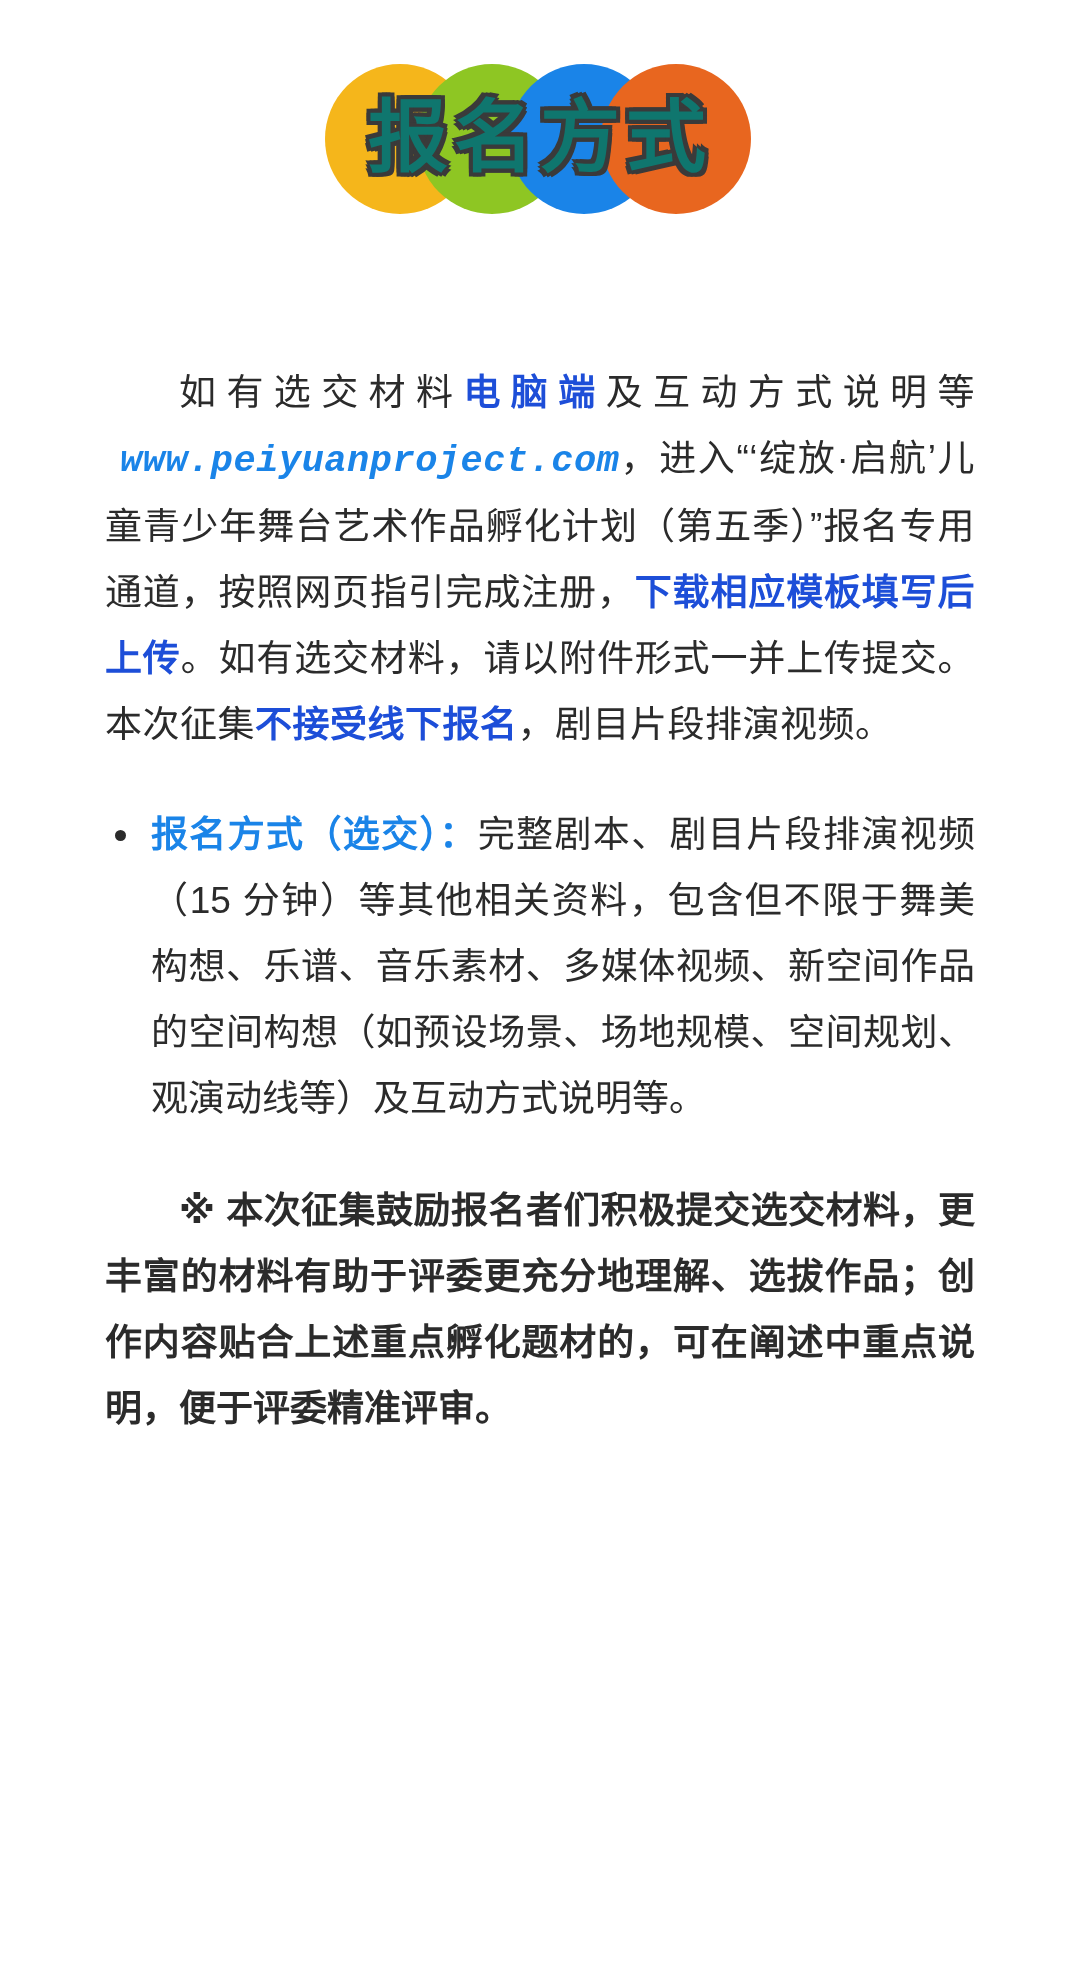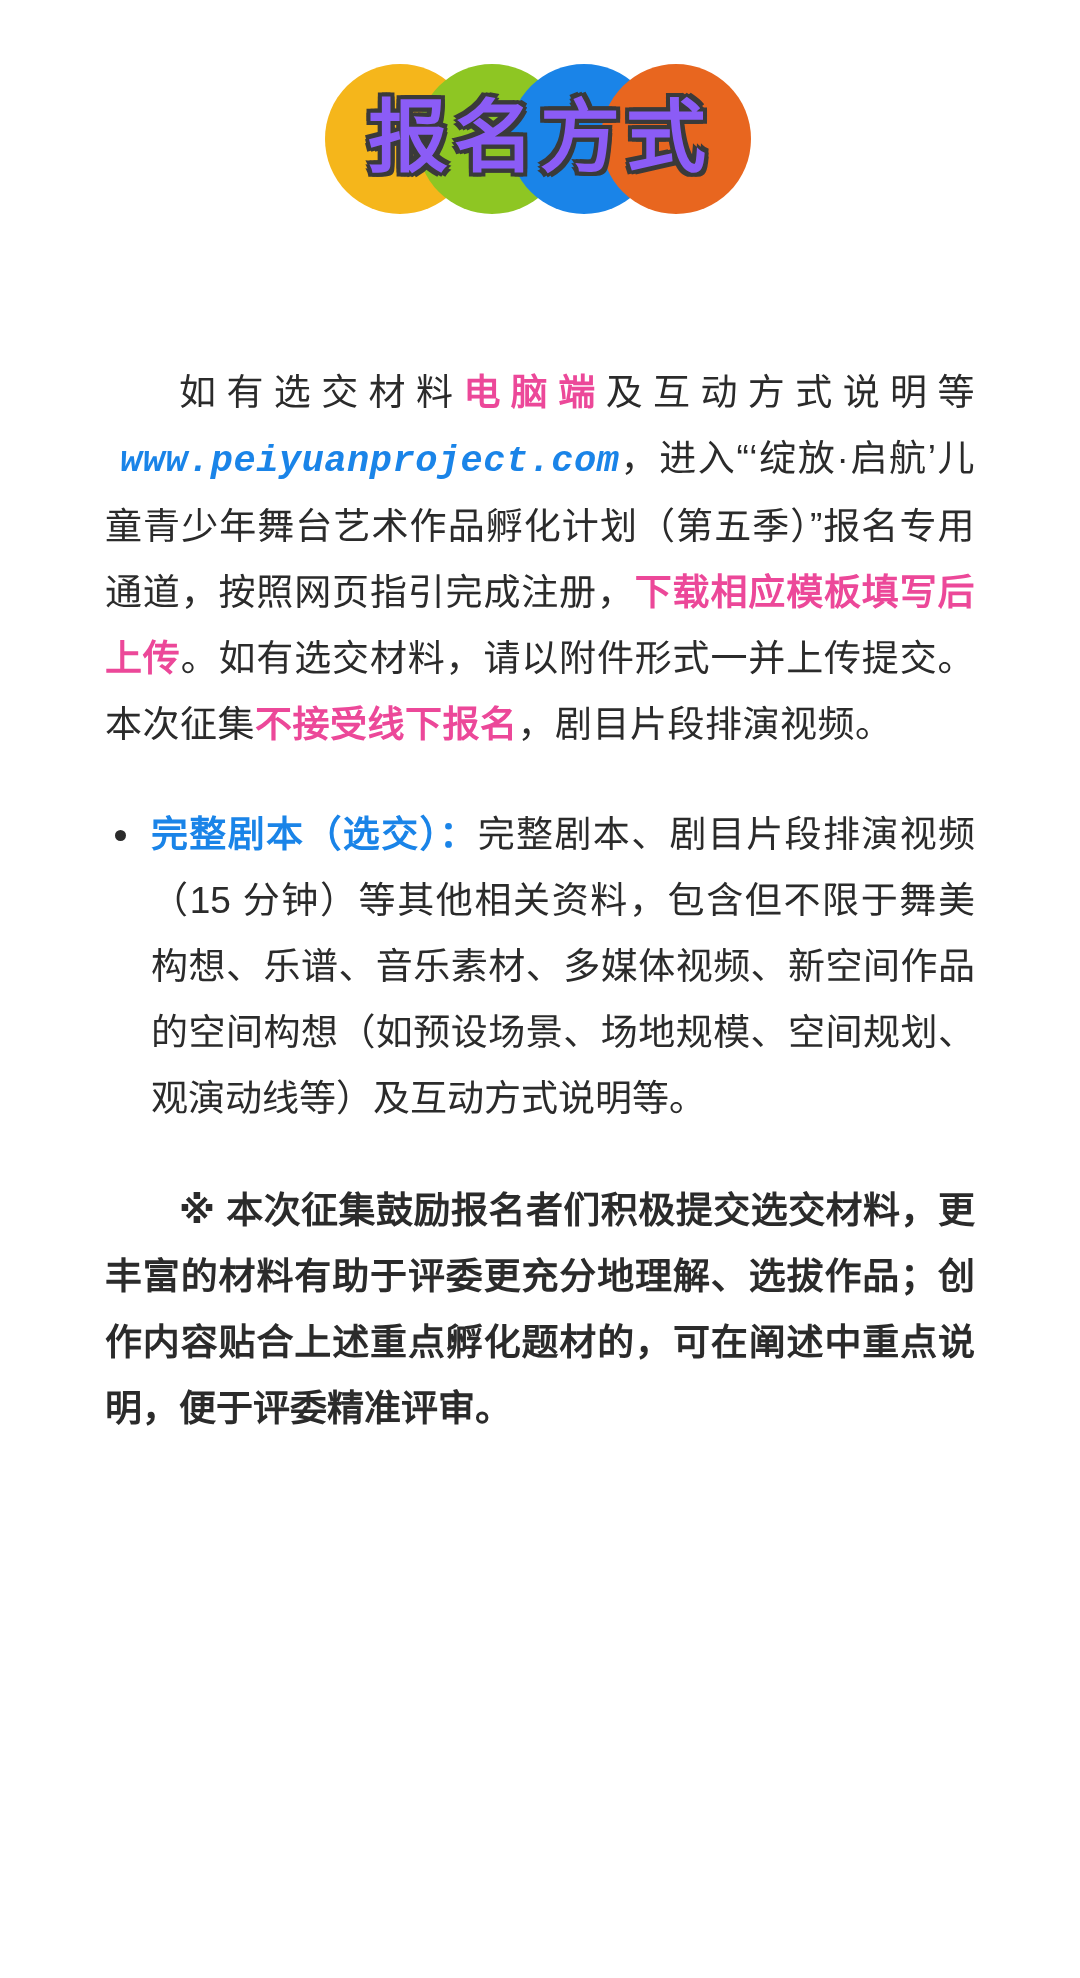--- a/index.html
+++ b/index.html
@@ -48,21 +48,21 @@
 
   .badge-text {
     position: absolute;
     left: 0;
     top: 26px;
     width: 430px;
     text-align: center;
     font-size: 80px;
     line-height: 96px;
     font-weight: 700;
-    color: #8b5cf6;
+    color: #0f766e;
     letter-spacing: 6px;
     font-family: "DejaVu Sans", "Liberation Sans", sans-serif;
     text-shadow:
       -4px -4px 0 #3a3a3a,
        4px -4px 0 #3a3a3a,
       -4px  4px 0 #3a3a3a,
        4px  4px 0 #3a3a3a,
       -4px  0   0 #3a3a3a,
        4px  0   0 #3a3a3a,
        0   -4px 0 #3a3a3a,
@@ -78,21 +78,21 @@
   .para {
     font-size: 37px;
     line-height: 66px;
     color: #2b2b2b;
     text-align: justify;
     text-justify: inter-ideograph;
     margin: 0 0 34px 0;
     letter-spacing: 0.5px;
   }
   .para.indent { text-indent: 74px; }
-  .blue-bold { color: #ec4899; font-weight: 700; }
+  .blue-bold { color: #1d4ed8; font-weight: 700; }
   .url {
     color: #1a84e8;
     font-weight: 700;
     font-style: italic;
     font-family: Liberation Mono, monospace;
     margin-left: 15px;
   }
 
   
   .bullet-list {
@@ -149,20 +149,20 @@
       <div class="badge-text">报名方式</div>
     </div>
   </div>
 
   <div class="content">
 
     <p class="para indent"><span>如有选交材料</span><span class="blue-bold">电脑端</span><span>及互动方式说明等 </span><span class="url">www.peiyuanproject.com</span><span>，进入“‘绽放·启航’儿童青少年舞台艺术作品孵化计划（第五季）”报名专用通道，按照网页指引完成注册，</span><span class="blue-bold">下载相应模板填写后上传</span><span>。如有选交材料，请以附件形式一并上传提交。本次征集</span><span class="blue-bold">不接受线下报名</span><span>，剧目片段排演视频。</span></p>
 
     <ul class="bullet-list">
       <li class="bullet-item">
-        <span class="dot"></span><span class="bullet-label">完整剧本（选交）：</span><span>完整剧本、剧目片段排演视频（15 分钟）等其他相关资料，包含但不限于舞美构想、乐谱、音乐素材、多媒体视频、新空间作品的空间构想（如预设场景、场地规模、空间规划、观演动线等）及互动方式说明等。</span>
+        <span class="dot"></span><span class="bullet-label">报名方式（选交）：</span><span>完整剧本、剧目片段排演视频（15 分钟）等其他相关资料，包含但不限于舞美构想、乐谱、音乐素材、多媒体视频、新空间作品的空间构想（如预设场景、场地规模、空间规划、观演动线等）及互动方式说明等。</span>
       </li>
     </ul>
 
     <p class="note">※ 本次征集鼓励报名者们积极提交选交材料，更丰富的材料有助于评委更充分地理解、选拔作品；创作内容贴合上述重点孵化题材的，可在阐述中重点说明，便于评委精准评审。</p>
 
   </div>
 </div>
 
 </body></html>

